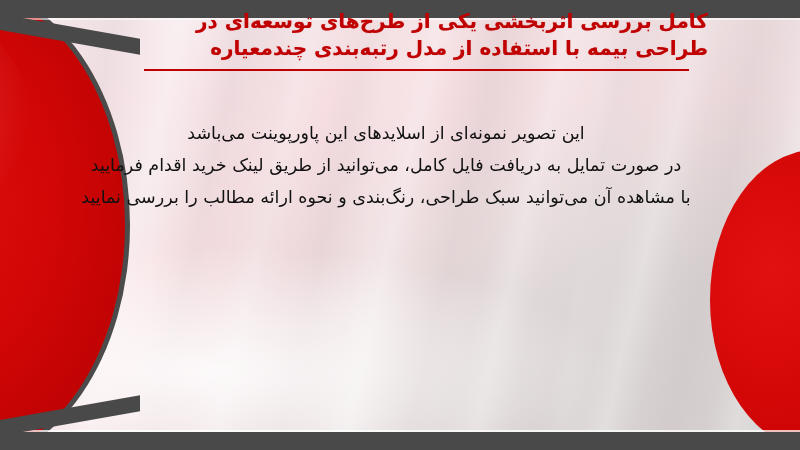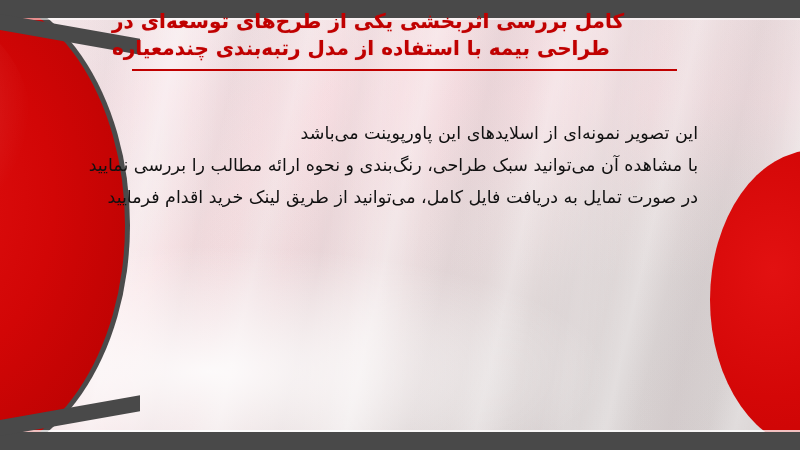--- a/index.html
+++ b/index.html
@@ -168,23 +168,23 @@
     border-radius: 50%;
     background: radial-gradient(ellipse at 30% 40%,
       #e21111 0%, #d40707 50%, #c40303 100%);
     z-index: 3;
     pointer-events: none;
   }
 
   
   .title-block {
     position: absolute;
-    left: 112px; top: 8px;
+    left: 124px; top: 8px;
     width: 584px;
-    text-align: left;
+    text-align: right;
     z-index: 7;
   }
   .title-line {
     color: #c00000;
     font-weight: bold;
     font-size: 20px;
     line-height: 27px;
     letter-spacing: 0px;
     text-shadow: 0 0 1px rgba(192,0,0,.35);
     white-space: nowrap;
@@ -192,23 +192,23 @@
   .title-rule {
     margin: 7px auto 0;
     width: 545px;
     height: 0;
     border-top: 2px solid #c00000;
   }
 
   
   .body-block {
     position: absolute;
-    right: 102px; top: 117px;
+    right: 94px; top: 117px;
     width: 640px;
-    text-align: right;
+    text-align: center;
     z-index: 7;
   }
   .body-line {
     color: #111111;
     font-size: 17.5px;
     line-height: 32px;
     white-space: nowrap;
     direction: rtl;
   }
 </style>
@@ -239,17 +239,17 @@
   <div class="bar-bottom-skew"></div>
 
   <div class="title-block">
     <div class="title-line">کامل بررسی اثربخشی یکی از طرح‌های توسعه‌ای در</div>
     <div class="title-line">طراحی بیمه با استفاده از مدل رتبه‌بندی چندمعیاره</div>
     <div class="title-rule"></div>
   </div>
 
   <div class="body-block">
     <div class="body-line">این تصویر نمونه‌ای از اسلایدهای این پاورپوینت می‌باشد</div>
+    <div class="body-line">در صورت تمایل به دریافت فایل کامل، می‌توانید از طریق لینک خرید اقدام فرمایید</div>
     <div class="body-line">با مشاهده آن می‌توانید سبک طراحی، رنگ‌بندی و نحوه ارائه مطالب را بررسی نمایید</div>
-    <div class="body-line">در صورت تمایل به دریافت فایل کامل، می‌توانید از طریق لینک خرید اقدام فرمایید</div>
   </div>
 
 </div>
 
 </body></html>

